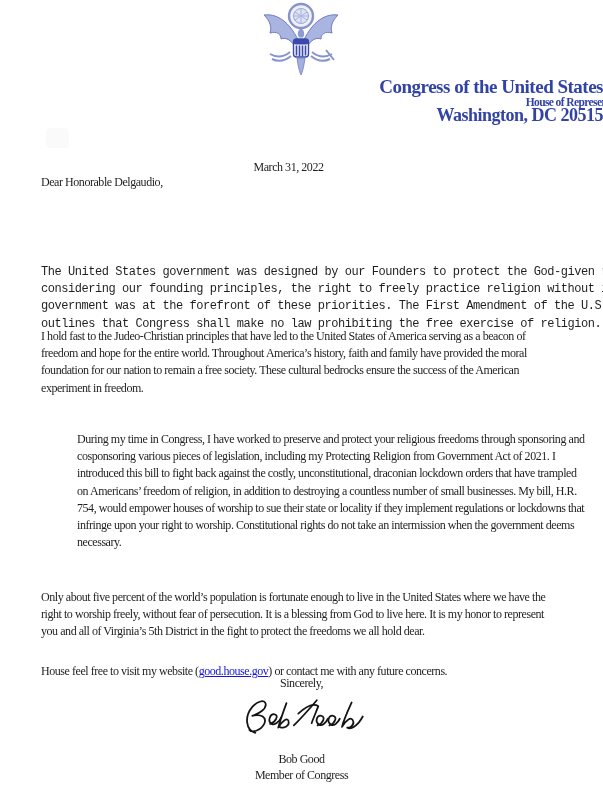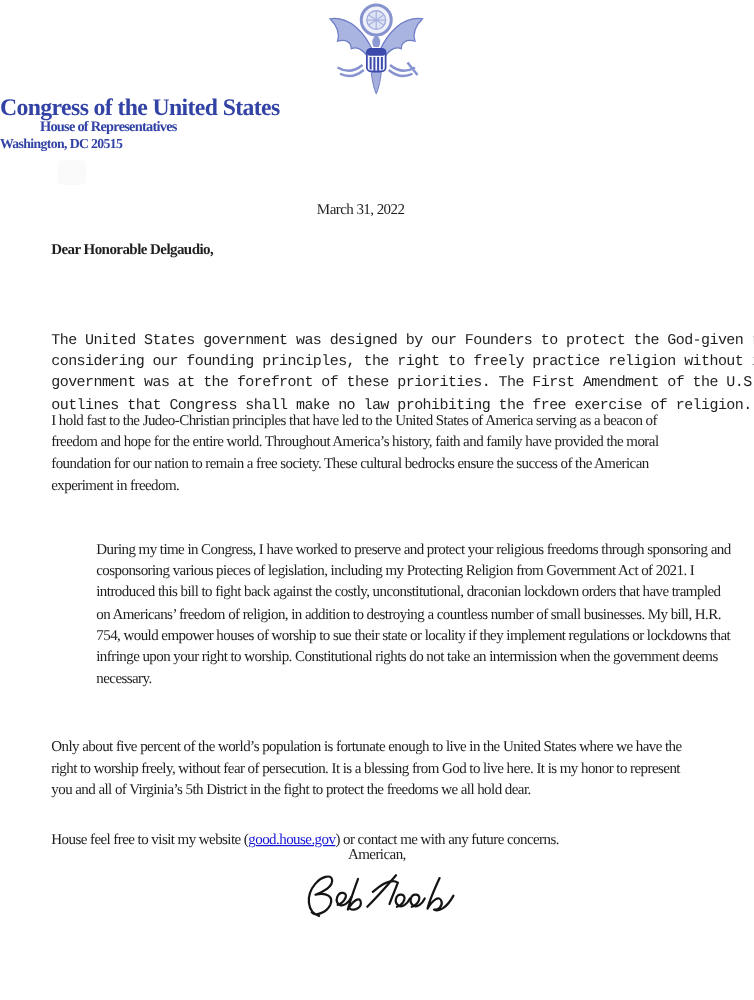--- a/index.html
+++ b/index.html
@@ -1,35 +1,35 @@
 <!DOCTYPE html>
 <html><head>
 <meta charset="utf-8">
 <style>
   html,body{margin:0;padding:0;background:#ffffff;}
   .page{
     position:relative;width:603px;height:800px;background:#ffffff;
     overflow:hidden;font-family:"Liberation Serif", serif;color:#1f1f1f;
   }
   
-  .lh-line{position:absolute;left:0;width:603px;text-align:left;color:#3243a5;font-weight:bold;}
+  .lh-line{position:absolute;left:0;width:603px;text-align:right;color:#3243a5;font-weight:bold;}
   .lh-1{top:77px;font-size:19px;line-height:19px;letter-spacing:-0.5px;}
   .lh-2{top:96px;font-size:11.5px;line-height:12px;letter-spacing:-0.6px;padding-left:32px;}
-  .lh-3{top:109px;font-size:11px;line-height:13px;letter-spacing:-0.5px;}
+  .lh-3{top:109px;font-size:18px;line-height:13px;letter-spacing:-0.5px;}
   .seal{position:absolute;left:258px;top:2px;}
   .faint-mark{position:absolute;left:46px;top:128px;width:23px;height:20px;background:#fafafa;border-radius:4px;}
   
   .btxt{
     position:absolute;font-size:12px;line-height:17.2px;letter-spacing:-0.45px;
     color:#1f1f1f;white-space:pre;
   }
   .left{left:41px;}
   .center{left:0;width:603px;text-align:center;white-space:normal;}
   .date{top:159px;transform:translateX(-13px);}
-  .salutation{top:191px;font-weight:bold;}
+  .salutation{top:174px;}
   .p1{top:233px;}
   .p2{top:264px;font-family:Liberation Mono, monospace;}
   .p3{top:328px;}
   .p4{top:431px;margin-left:36px;}
   .p5{top:589px;}
   .p6{top:629px;}
   .valediction{top:675px;}
   .signature{position:absolute;left:239px;top:691px;}
   .signer-name{top:751px;}
   .signer-title{top:767px;}
@@ -87,29 +87,31 @@
 infringe upon your right to worship. Constitutional rights do not take an intermission when the government deems
 necessary.</div>
   <div class="btxt left p5">Only about five percent of the world’s population is fortunate enough to live in the United States where we have the
 right to worship freely, without fear of persecution. It is a blessing from God to live here. It is my honor to represent
 you and all of Virginia’s 5th District in the fight to protect the freedoms we all hold dear.</div>
 
   <div class="btxt left p6">
     <div><span>House feel free to visit my website (</span><a class="weblink" href="#">good.house.gov</a><span>) or contact me with any future concerns.</span></div>
   </div>
 
-  <div class="btxt center valediction">American,</div>
+  <div class="btxt center valediction">Sincerely,</div>
 
   <svg class="signature" width="126" height="54" viewBox="0 0 170 64" aria-hidden="true">
     <g fill="none" stroke="#141414" stroke-width="2.4" stroke-linecap="round" stroke-linejoin="round">
       <path d="M22,52 C9,48 7,30 18,17 C24,10 35,6 36,13 C37,20 27,26 18,29 C30,26 38,31 34,40 C30,48 18,53 14,48"></path>
       <path d="M42,40 C50,37 54,28 48,27 C42,26 38,36 44,40 C48,42 54,38 57,31"></path>
       <path d="M64,12 C60,23 55,37 53,45 C58,36 66,30 67,37 C68,43 60,47 55,44"></path>
       <path d="M74,42 C86,30 99,15 105,8"></path>
       <path d="M80,26 C91,16 101,12 107,16 C104,24 100,33 98,39"></path>
       <path d="M106,42 C114,39 117,30 111,29 C105,28 102,37 108,41 C112,43 117,39 120,33"></path>
       <path d="M122,42 C130,39 133,30 127,29 C121,28 118,37 124,41 C128,43 133,39 136,33"></path>
       <path d="M152,11 C147,22 141,35 139,44 C144,35 152,29 154,36 C156,41 150,46 146,45 C151,48 160,43 167,30"></path>
     </g>
   </svg>
 
+  <div class="btxt center signer-name">Bob Good</div>
+  <div class="btxt center signer-title">Member of Congress</div>
 
 </div>
 
 </body></html>

